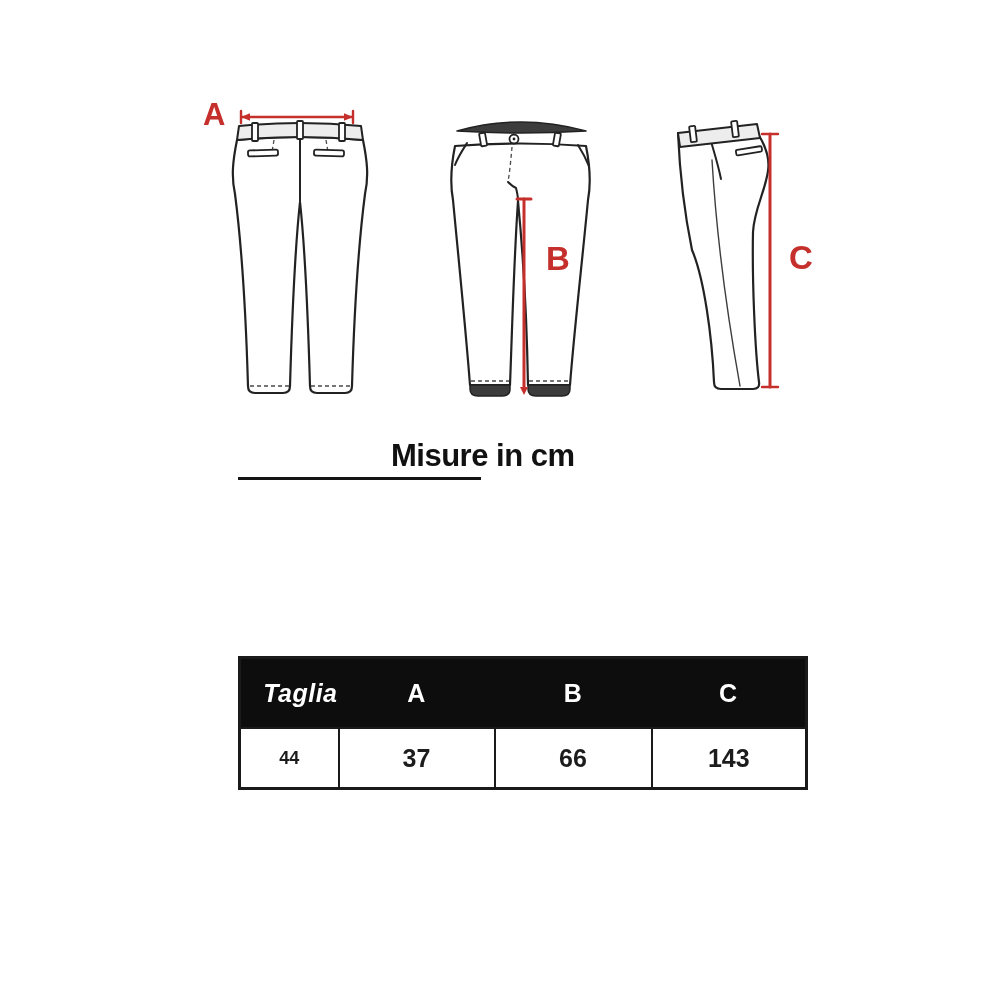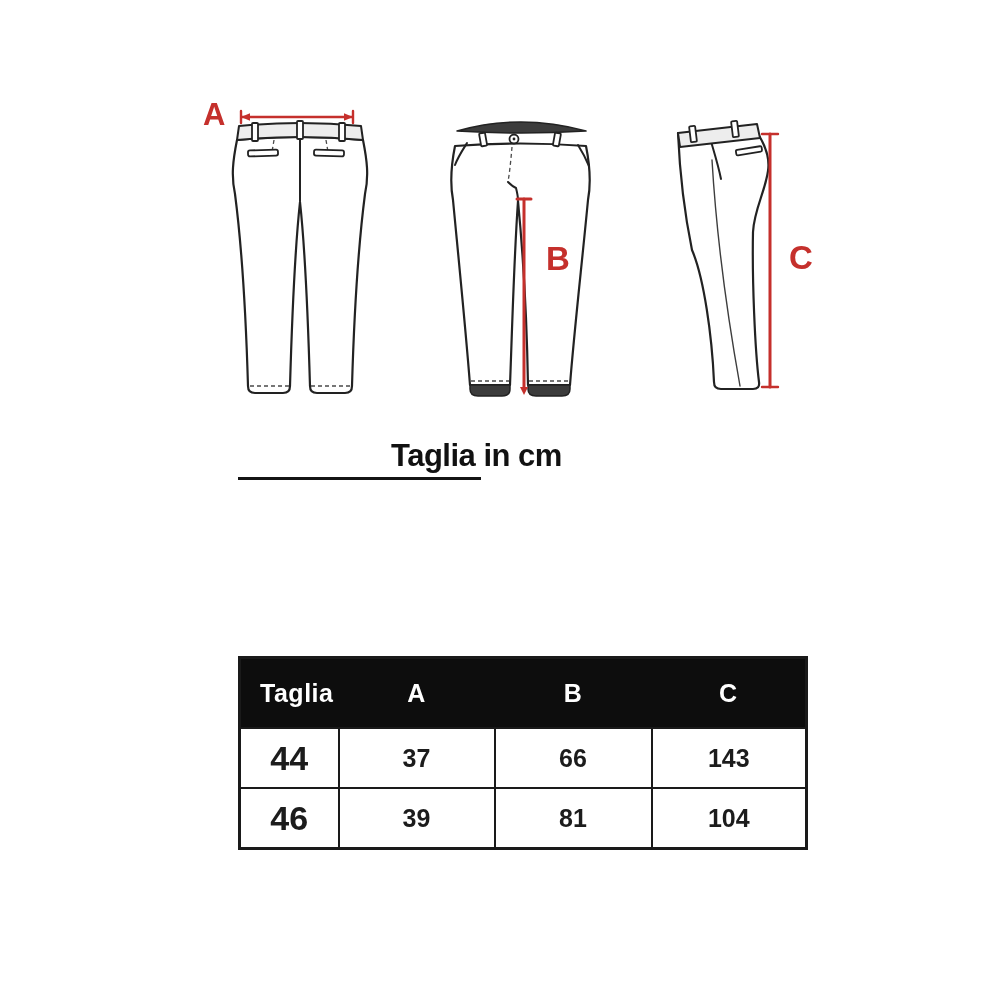--- a/index.html
+++ b/index.html
@@ -24,25 +24,25 @@
   .mlabel{position:absolute;color:var(--accent-red);font-weight:800;font-size:31px;
           letter-spacing:-1px;line-height:1;}
   .caption{position:absolute;left:391px;top:440px;color:var(--text-dark);font-weight:800;
            font-size:31px;letter-spacing:-0.5px;line-height:1;white-space:nowrap;}
   .caption-underline{position:absolute;left:238px;top:477px;width:243px;height:3px;
            background:#141414;}
   table.size-table{position:absolute;left:238px;top:656px;width:567px;border-collapse:collapse;
            table-layout:fixed;border:3px solid var(--table-border);}
   table.size-table th{background:var(--header-bg);color:var(--header-text);font-weight:800;
            font-size:25px;height:66px;border:none;letter-spacing:0.5px;}
-  th.col-taglia{text-align:center;padding-left:15px;}
+  th.col-taglia{text-align:right;padding-left:15px;font-style:italic;}
   th.col-letter{text-align:center;}
   table.size-table td{border:2px solid var(--table-border);background:#ffffff;height:56px;
            text-align:center;font-weight:800;color:#1c1c1c;}
-  td.cell-size{font-size:34px;}
+  td.cell-size{font-size:18px;}
   td.cell-val{font-size:25px;}
 </style>
 </head>
 <body>
 
 <div class="canvas">
 
   <svg class="pants-svg" style="left:228px;top:98px" width="148" height="305" viewBox="0 0 148 305">
 
     <g>
@@ -118,21 +118,21 @@
     <rect class="fw2" x="68" y="50" width="26" height="5.5" rx="1.5" transform="rotate(-9 81 53)"></rect>
 
     <g>
       <line class="redln" x1="94" y1="36" x2="110" y2="36"></line>
       <line class="redln-b" x1="102" y1="36" x2="102" y2="289"></line>
       <line class="redln" x1="94" y1="289" x2="110" y2="289"></line>
     </g>
   </svg>
   <div class="mlabel" style="left:789px;top:241px;font-size:33px">C</div>
 
-  <div class="caption">Taglia in cm</div>
+  <div class="caption">Misure in cm</div>
   <div class="caption-underline"></div>
 
   <table class="size-table">
     <colgroup>
         <col style="width:99px">
         <col style="width:156px">
         <col style="width:157px">
         <col style="width:155px">
       </colgroup>
     <thead>
@@ -143,22 +143,16 @@
         <th class="col-letter">C</th>
       </tr>
     </thead>
     <tbody>
       <tr>
         <td class="cell-size">44</td>
         <td class="cell-val">37</td>
         <td class="cell-val">66</td>
         <td class="cell-val">143</td>
       </tr>
-      <tr>
-        <td class="cell-size">46</td>
-        <td class="cell-val">39</td>
-        <td class="cell-val">81</td>
-        <td class="cell-val">104</td>
-      </tr>
     </tbody>
   </table>
 
 </div>
 
 </body></html>

